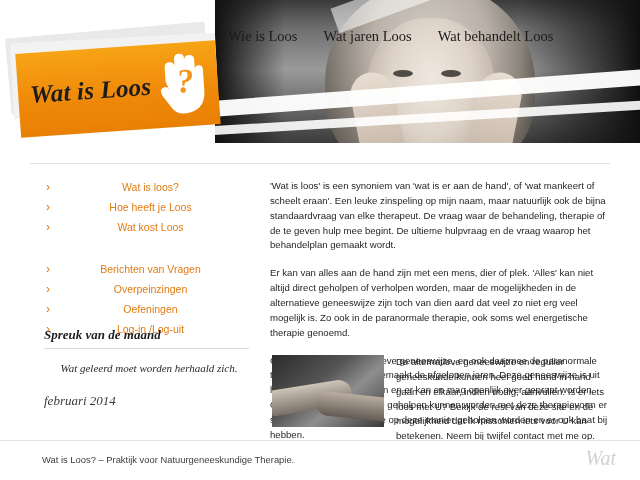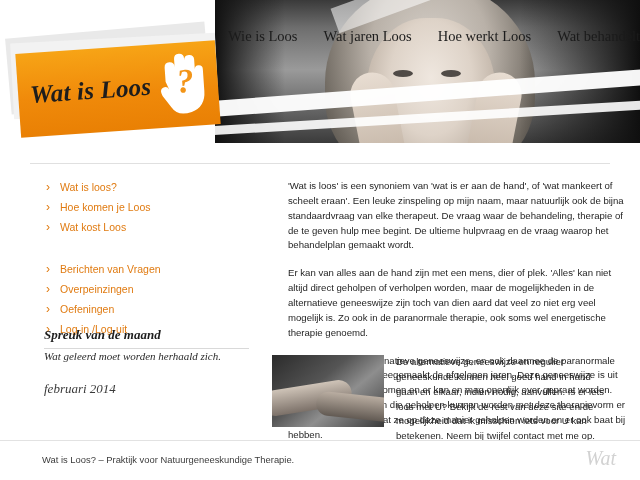--- a/index.html
+++ b/index.html
@@ -153,21 +153,21 @@
     left: 0; top: 155px;
     width: 640px; height: 285px;
     background: #ffffff;
   }
   #sep {
     position: absolute; left: 30px; top: 8px; width: 580px; height: 1px; background: #e0e0e0;
   }
 
   
   #sidebar {
-    position: absolute; left: 46px; top: 26px; width: 195px;
+    position: absolute; left: 46px; top: 26px; width: 195px; text-align: center;
   }
   .side-link {
     display: block;
     position: relative;
     padding-left: 14px;
     margin-bottom: 8px;
     font-size: 10.5px;
     color: #e07b12;
     text-decoration: none;
     white-space: nowrap;
@@ -183,35 +183,37 @@
   #spreuk {
     position: absolute; left: 44px; top: 172px; width: 210px;
   }
   #spreuk-title {
     font-family: "Liberation Serif", serif;
     font-weight: bold; font-style: italic;
     font-size: 13px; color: #1d1d1d;
   }
   #spreuk-rule { margin-top: 5px; width: 205px; height: 1px; background: #d9d9d9; }
   #spreuk-text {
+    margin-top: 12px;
     font-family: "Liberation Serif", serif;
     font-style: italic;
     font-size: 11px; color: #2a2a2a;
     line-height: 1.45;
+    text-align: center;
   }
   #spreuk-date {
     margin-top: 16px;
     font-family: "Liberation Serif", serif;
     font-style: italic;
     font-size: 13px; color: #3a3a3a;
   }
 
   
   #main {
-    position: absolute; left: 288px; top: 24px; width: 340px;
+    position: absolute; left: 270px; top: 24px; width: 340px;
   }
   #main p {
     margin: 0 0 13px 0;
     font-size: 9.6px;
     line-height: 1.55;
     color: #1f1f1f;
     text-align: left;
   }
   #bottom-row {
     position: absolute; left: 272px; top: 200px; width: 340px;
@@ -283,31 +285,30 @@
       <div id="logo-text">Wat is Loos</div>
       <svg id="logo-hand" viewBox="0 0 52 66">
         <path d="M10 30 L10 16 q0-5 5-5 t5 5 L20 28 L20 8 q0-5 5-5 t5 5 L30 28 L30 10 q0-5 5-5 t5 5 L40 30 L40 20 q0-4 4-4 t4 4 L48 42 q0 16-14 20 q-14 4-20-6 L6 44 q-3-6 1-8 q4-2 6 2 Z" fill="#ffffff"></path>
       </svg>
       <div id="logo-qmark">?</div>
     </div>
 
     <nav id="nav">
       <a href="#">Wie is Loos</a>
       <a href="#">Wat jaren Loos</a>
-      <a href="#">Hoe werkt Loos</a>
       <a href="#">Wat behandelt Loos</a>
     </nav>
   </div>
 
   <div id="content">
     <div id="sep"></div>
 
     <div id="sidebar">
       <a class="side-link" href="#">Wat is loos?</a>
-      <a class="side-link" href="#">Hoe komen je Loos</a>
+      <a class="side-link" href="#">Hoe heeft je Loos</a>
       <a class="side-link" href="#">Wat kost Loos</a>
       <div class="side-gap"></div>
       <a class="side-link" href="#">Berichten van Vragen</a>
       <a class="side-link" href="#">Overpeinzingen</a>
       <a class="side-link" href="#">Oefeningen</a>
       <a class="side-link" href="#">Log-in /Log-uit</a>
     </div>
 
     <div id="spreuk">
       <div id="spreuk-title">Spreuk van de maand</div>

